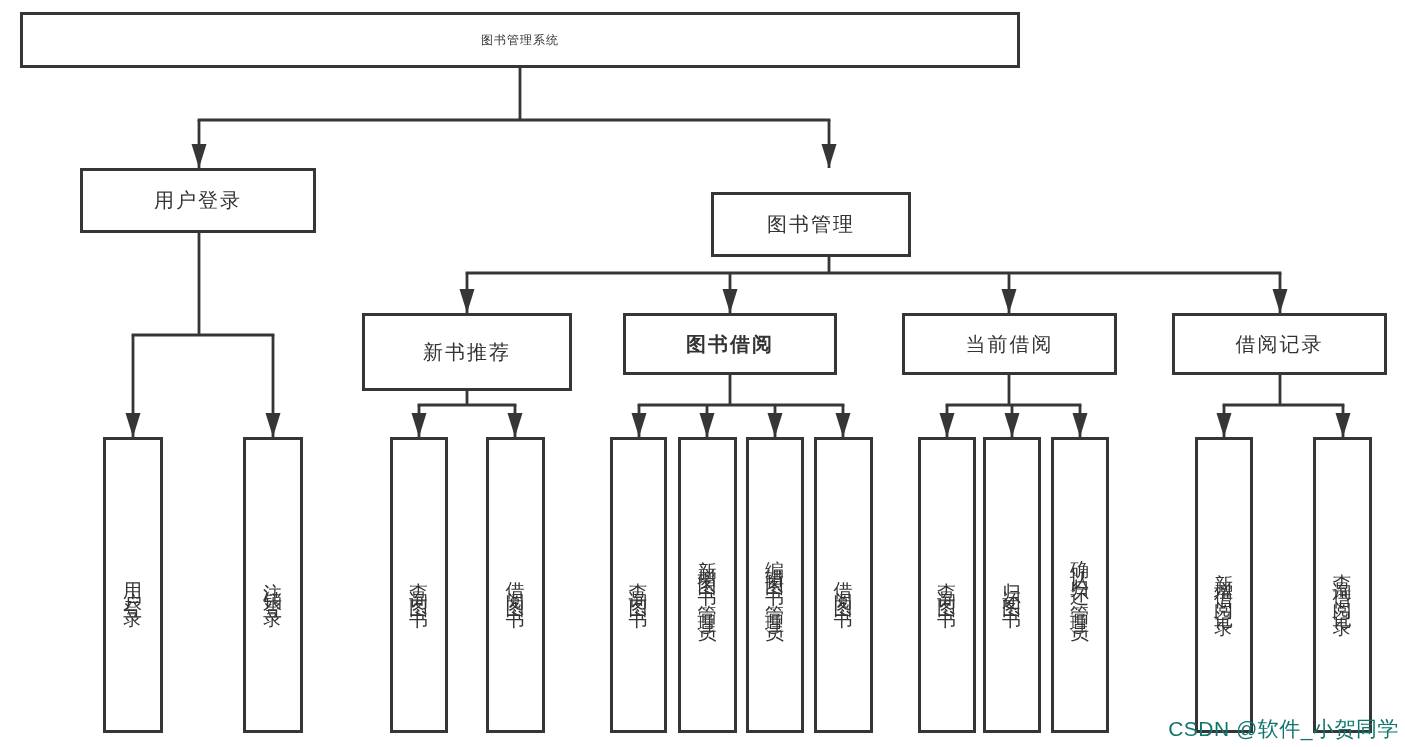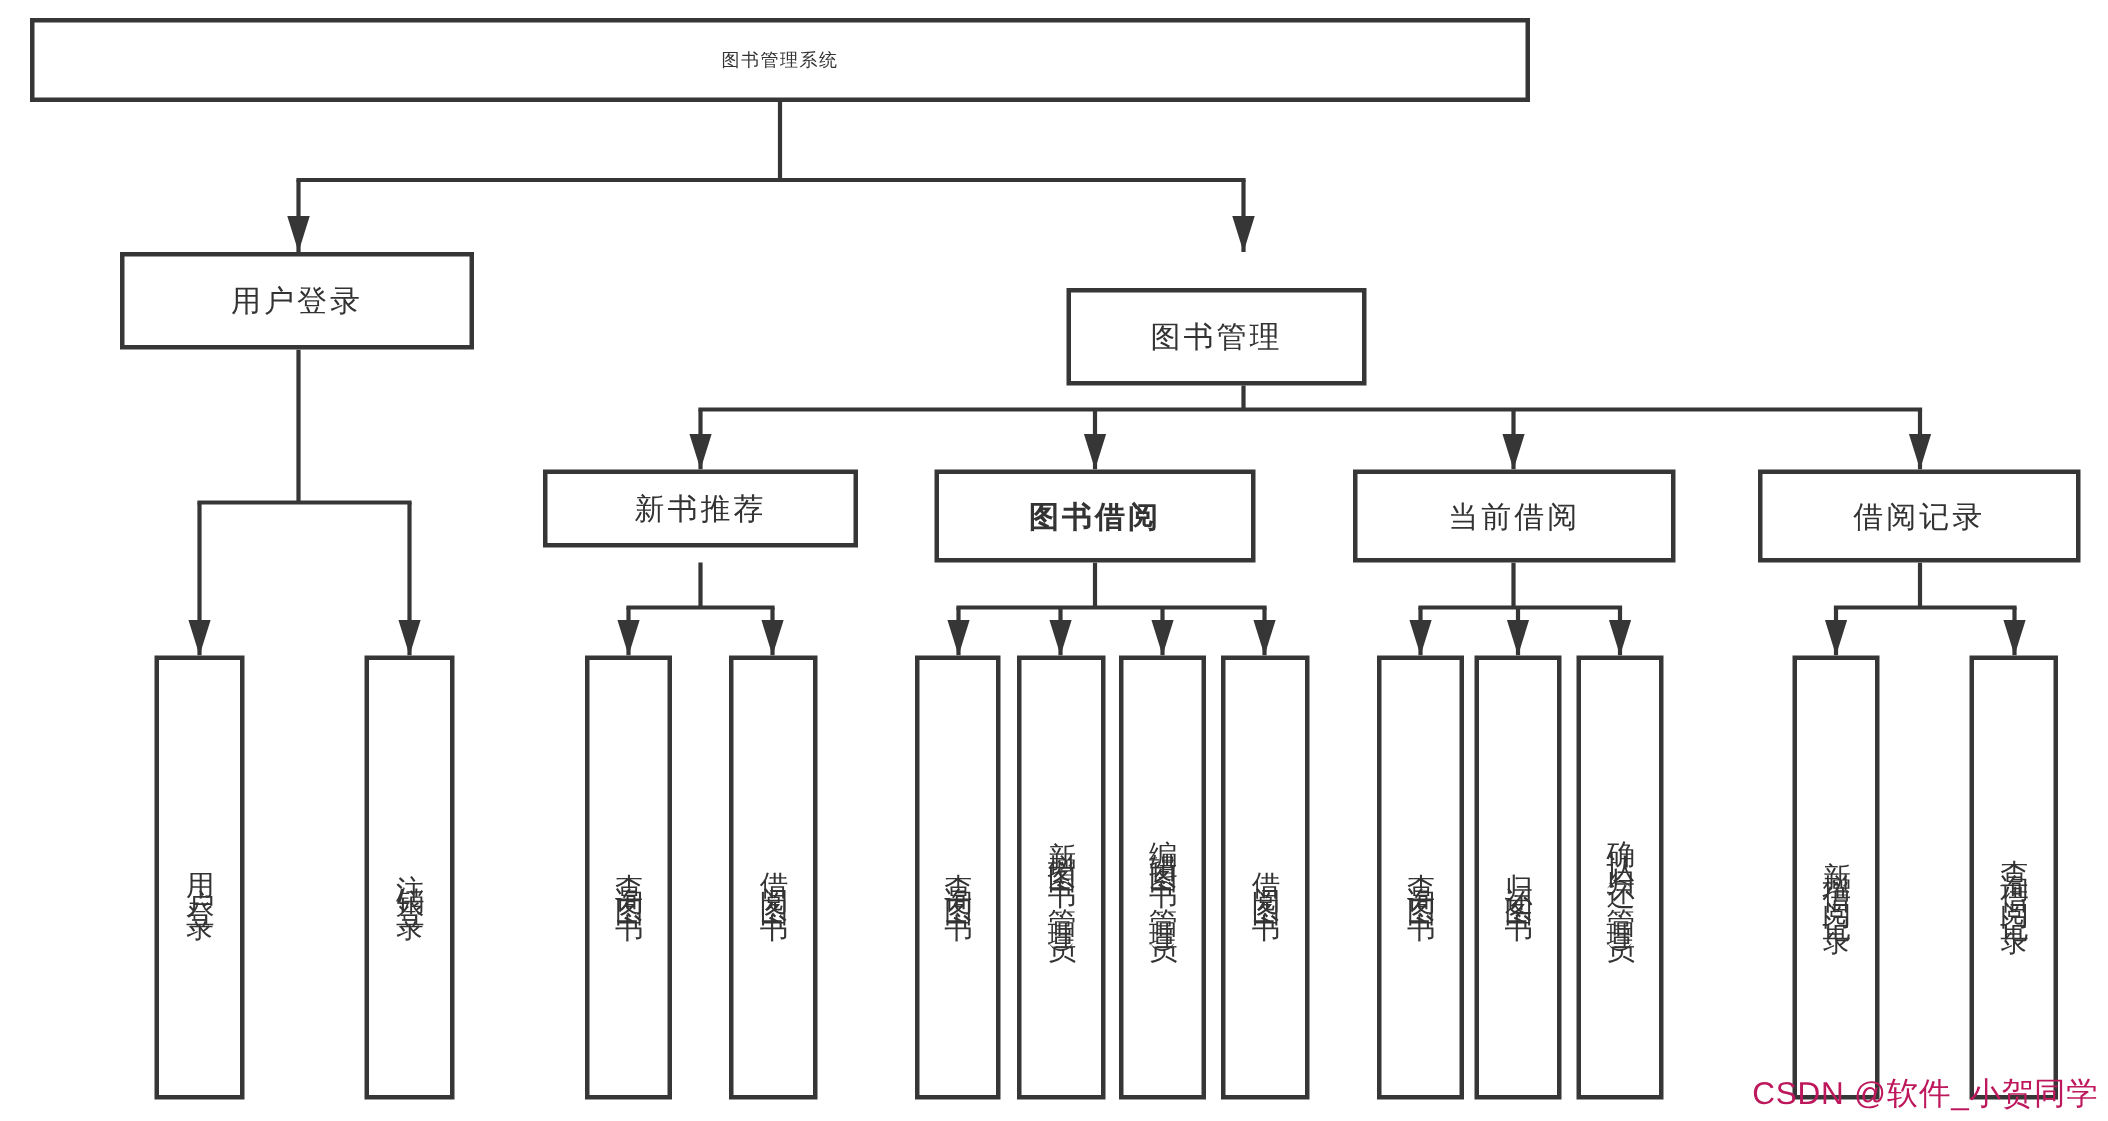--- a/index.html
+++ b/index.html
@@ -14,21 +14,21 @@
     font-size:20px;letter-spacing:2px;white-space:nowrap;
   }
   .root{font-size:12px;letter-spacing:1px;}
   .leaf{letter-spacing:0;}
   .leaf .vtext{
     writing-mode:vertical-rl;text-orientation:mixed;
     font-size:19px;letter-spacing:9px;line-height:1;
   }
   .watermark{
     position:absolute;right:6px;bottom:4px;z-index:5;
-    font-size:21px;color:#be185d;letter-spacing:0.5px;margin-top:36px;
+    font-size:21px;color:#0f766e;letter-spacing:0.5px;margin-top:36px;
   }
 </style>
 </head>
 <body>
 
 <div class="canvas">
 
   <svg class="lines" width="1405" height="747" viewBox="0 0 1405 747" fill="none" stroke="#363636" stroke-width="2.8">
     <defs>
       <marker id="arw" markerUnits="userSpaceOnUse" markerWidth="26" markerHeight="16" viewBox="0 -8 26 16" refX="24" refY="0" orient="auto">
@@ -82,21 +82,21 @@
       <line x1="1224" y1="405" x2="1224" y2="437" marker-end="url(#arw)"></line>
       <line x1="1343" y1="405" x2="1343" y2="437" marker-end="url(#arw)"></line>
     </g>
   </svg>
 
   <div class="box root" style="left:20px;top:12px;width:1000px;height:56px;">图书管理系统</div>
 
   <div class="box" style="left:80px;top:168px;width:236px;height:65px;">用户登录</div>
   <div class="box" style="left:711px;top:168px;width:200px;height:65px;margin-top:24px;">图书管理</div>
 
-  <div class="box" style="left:362px;top:313px;width:210px;height:52px;">新书推荐</div>
+  <div class="box" style="left:362px;top:313px;width:210px;height:78px;">新书推荐</div>
   <div class="box" style="left:623px;top:313px;width:214px;height:62px;font-weight:bold;">图书借阅</div>
   <div class="box" style="left:902px;top:313px;width:215px;height:62px;">当前借阅</div>
   <div class="box" style="left:1172px;top:313px;width:215px;height:62px;">借阅记录</div>
 
   <div class="box leaf" style="left:103px;top:437px;width:60px;height:296px;">
     <span class="vtext">用户登录</span>
   </div>
   <div class="box leaf" style="left:243px;top:437px;width:60px;height:296px;">
     <span class="vtext">注销登录</span>
   </div>

